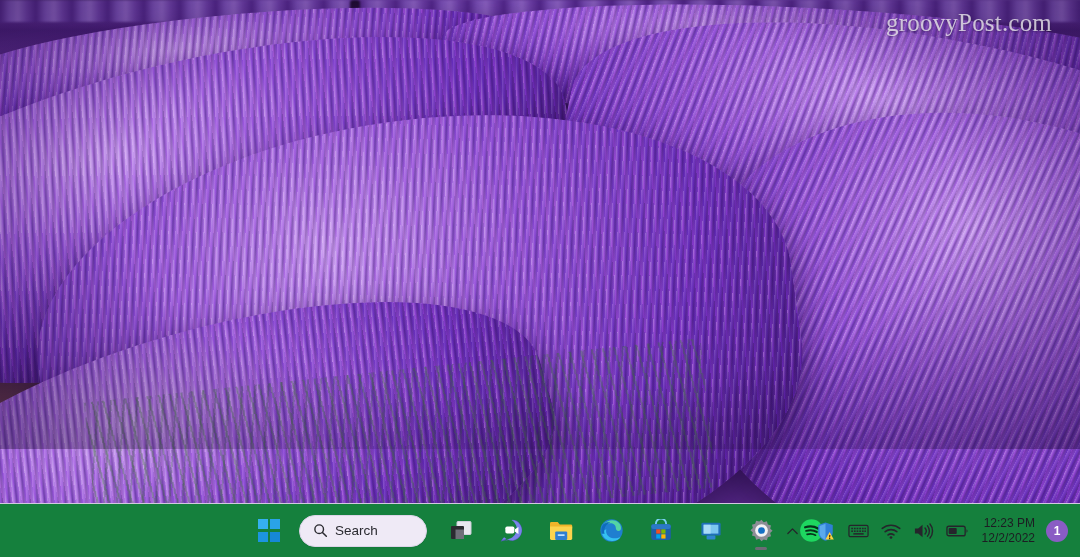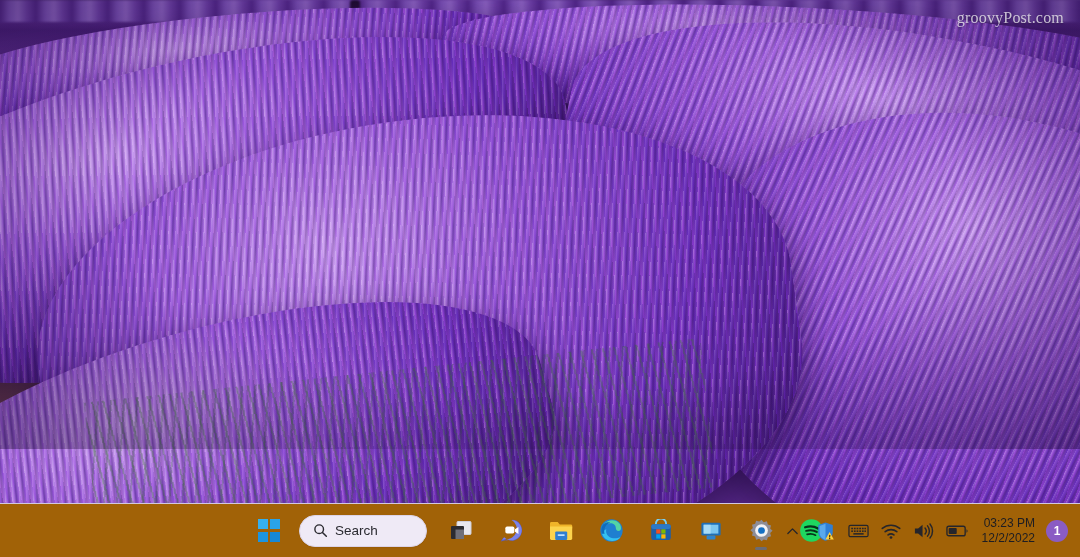--- a/index.html
+++ b/index.html
@@ -85,31 +85,31 @@
       repeating-linear-gradient(100deg, rgba(40,95,40,.35) 0 2px, rgba(0,0,0,0) 2px 13px);
     transform:rotate(-6deg); filter:blur(.5px); opacity:.75;
   }
   #vignette{
     position:absolute; inset:0 0 54px 0; pointer-events:none;
     background:radial-gradient(ellipse at 50% 45%, rgba(0,0,0,0) 55%, rgba(20,5,40,.38) 100%);
   }
 
   
   #watermark {
-    position:absolute; right:16px; top:9px;
+    position:absolute; right:28px; top:9px;
     font-family:"Liberation Serif", serif;
-    font-size:16px; color:rgba(232,228,236,.82);
+    font-size:25px; color:rgba(232,228,236,.82);
     letter-spacing:.2px; text-shadow:0 1px 2px rgba(0,0,0,.3);
     user-select:none;
   }
 
   
   #taskbar {
     position:absolute; left:0; bottom:0; width:1080px; height:54px;
-    background:#a16207;
+    background:#15803d;
     border-top:1px solid #d2c8e0;
     display:flex; align-items:center;
   }
   #tb-center {
     position:absolute; left:0; right:0; margin:0 auto;
     display:flex; align-items:center; gap:6px; justify-content:center;
     height:54px;
   }
   .tb-btn {
     width:44px; height:42px; border-radius:6px;
@@ -342,20 +342,20 @@
 
       <div class="tray-btn">
         <svg width="23" height="14" viewBox="0 0 24 14">
           <rect x="1" y="2" width="19" height="10" rx="2" fill="none" stroke="#25252b" stroke-width="1.4"></rect>
           <rect x="2.8" y="3.8" width="8.4" height="6.4" rx="1" fill="#25252b"></rect>
           <path d="M21.4 5.2v3.6a2 2 0 0 0 0-3.6z" fill="#25252b"></path>
         </svg>
       </div>
 
       <div id="clock">
-        <span>03:23 PM</span>
+        <span>12:23 PM</span>
         <span>12/2/2022</span>
       </div>
 
       <div id="notif-badge">1</div>
     </div>
   </div>
 </div>
 
 </body></html>

